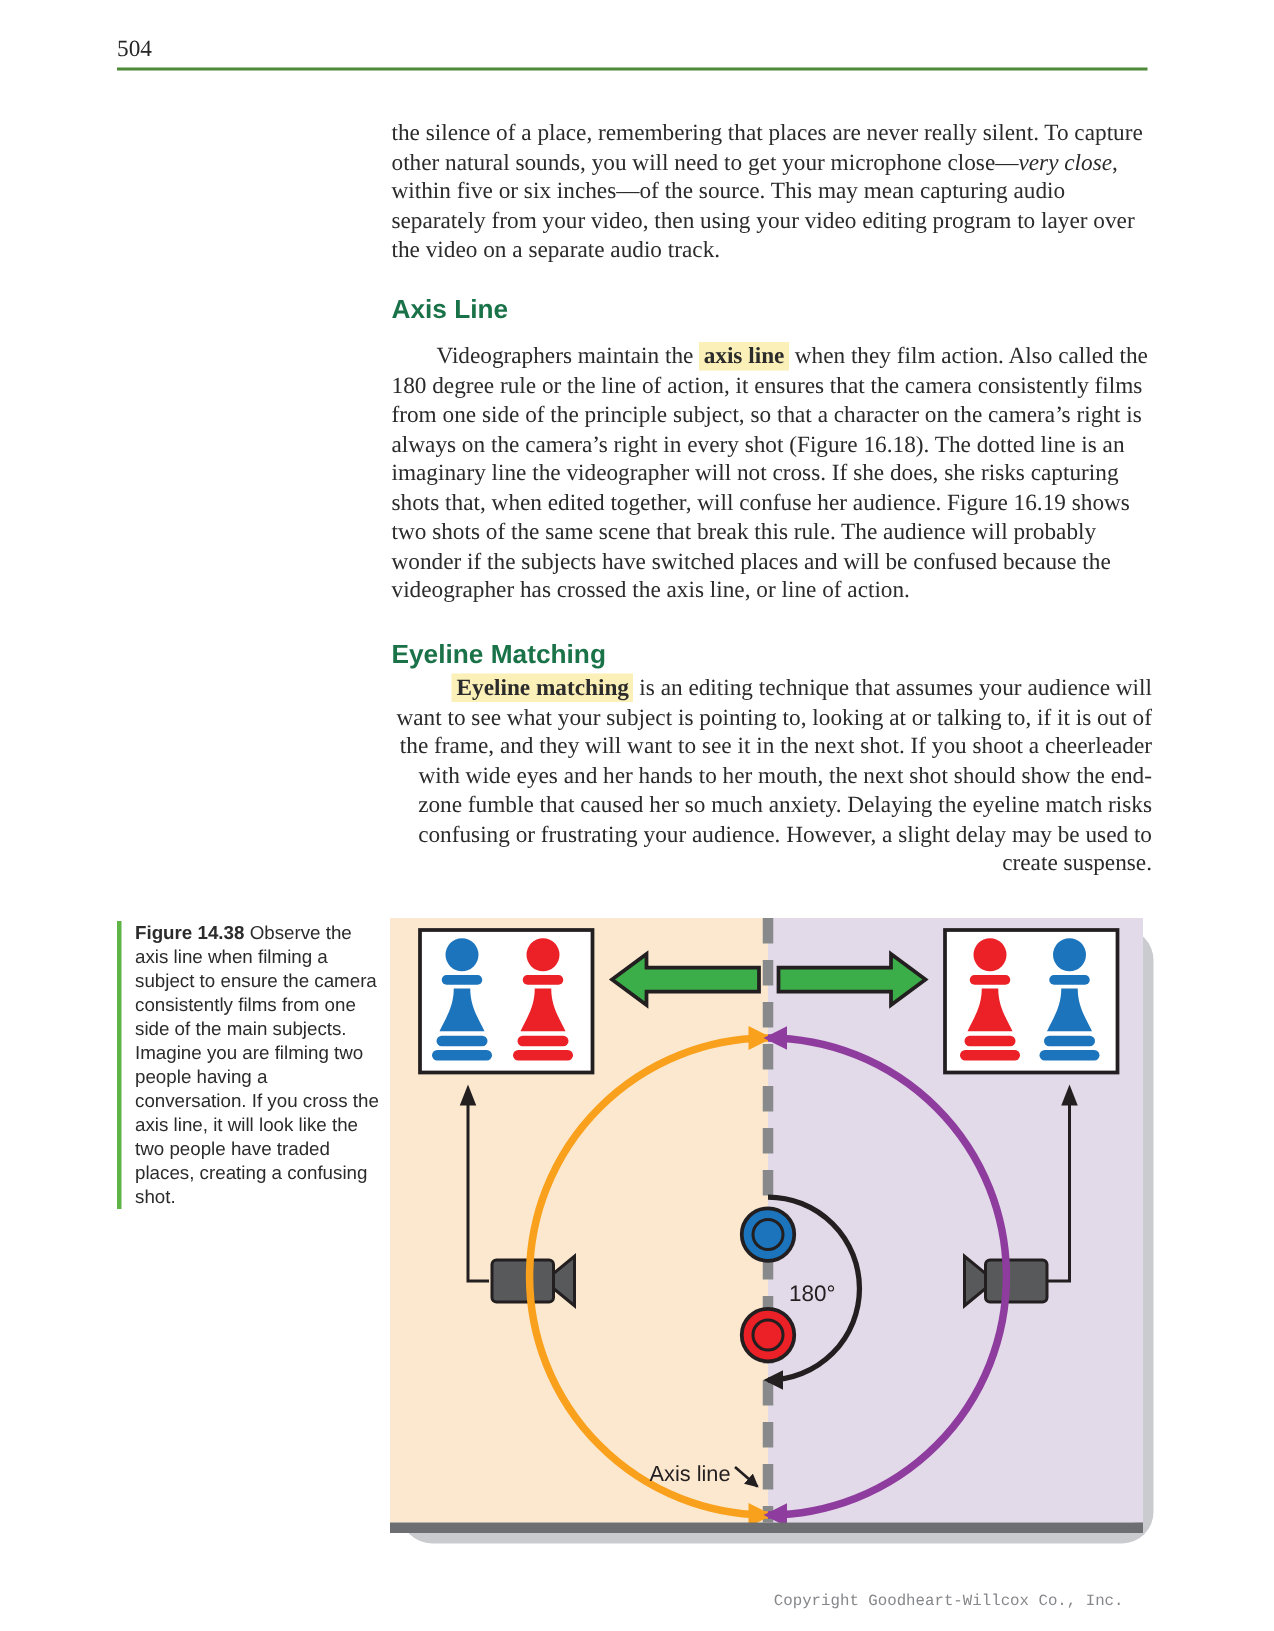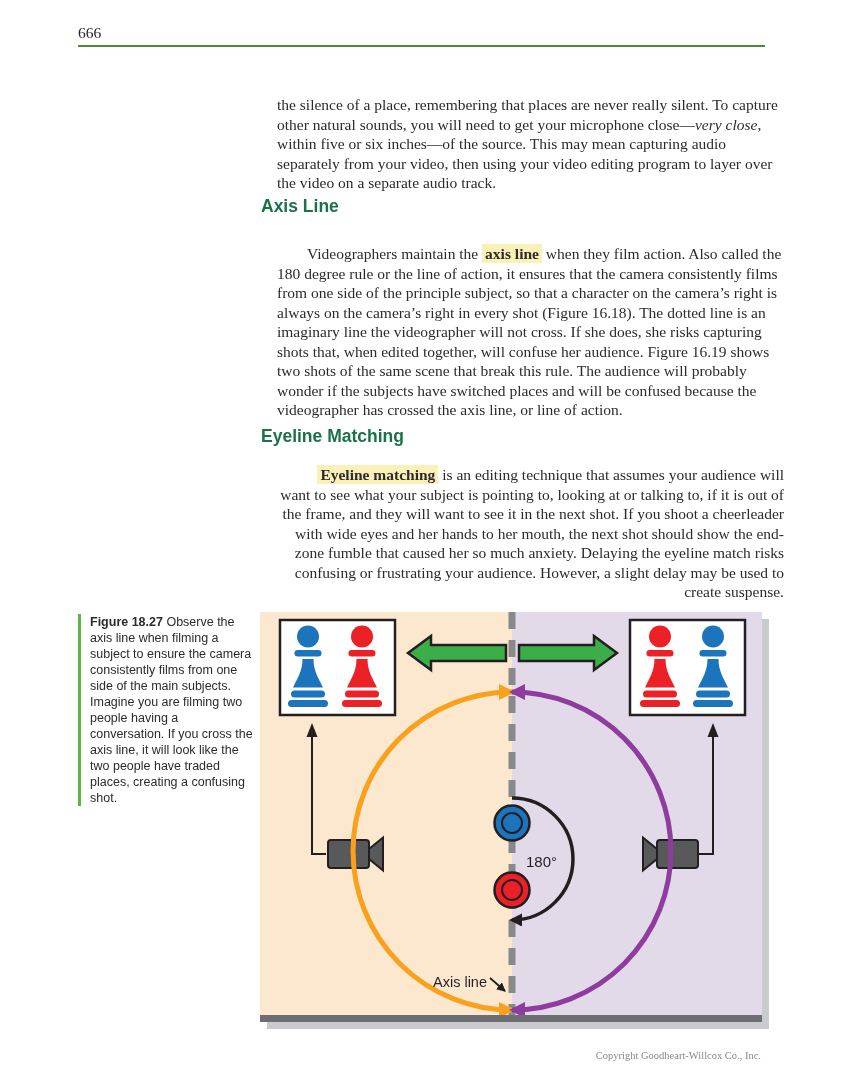--- a/index.html
+++ b/index.html
@@ -6,21 +6,21 @@
   .page{position:relative;width:849px;height:1087px;background:#ffffff;
         font-family:"Liberation Serif",serif;color:#2b2b2b;overflow:hidden;}
 
   
   .running-head{position:absolute;top:24px;left:78px;width:687px;display:flex;
         font-size:15.5px;color:#262626;}
   .running-head .pgnum{width:45px;}
   .head-rule{position:absolute;top:45px;left:78px;width:687px;height:2px;background:#4c8a3a;}
 
   
-  .body-text{position:absolute;left:261px;width:507px;margin:16px;
+  .body-text{position:absolute;left:261px;width:507px;margin:0;
         font-size:15.5px;line-height:19.5px;text-align:left;}
   .indent{text-indent:30px;}
   .p-intro{top:79px;}
   .p-axis{top:228px;font-family:Liberation Serif, serif;}
   .p-eyeline{top:449px;text-align:right;}
   .sec-head{position:absolute;left:261px;margin:0;
         font-family:"Liberation Sans",sans-serif;font-weight:bold;
         font-size:17.5px;color:#1a7249;}
   .h-axis{top:196px;}
   .h-eyeline{top:426px;}
@@ -29,47 +29,47 @@
 
   
   .fig-caption{position:absolute;left:78px;top:614px;width:163px;margin:0;
         border-left:3px solid #5fb446;padding-left:9px;
         font-family:"Liberation Sans",sans-serif;font-size:12.5px;
         line-height:16px;color:#2b2b2b;}
   .fig-caption b{font-weight:bold;}
 
   
   .diagram-wrap{position:absolute;left:260px;top:612px;width:502px;height:410px;
-        box-shadow:7px 7px 0 #c9cbce;}
+        box-shadow:7px 7px 0 #c9cbce;border-radius:21px;}
   .diagram-wrap svg{display:block;}
   .svg-label{font-family:"Liberation Sans",sans-serif;fill:#231f20;}
 
   
-  .copyright{position:absolute;top:1046px;right:84px;margin:4px;
-        font-family:Liberation Serif, serif;font-size:10.5px;color:#85878a;}
+  .copyright{position:absolute;top:1046px;right:84px;margin:16px;
+        font-family:Liberation Mono, monospace;font-size:10.5px;color:#85878a;}
 </style>
 </head>
 <body>
 
 <div class="page">
 
   <div class="running-head">
-    <span class="pgnum">666</span>
+    <span class="pgnum">504</span>
   </div>
   <div class="head-rule"></div>
 
   <p class="body-text p-intro"><span>the silence of a place, remembering that places are never really silent. To capture other natural sounds, you will need to get your microphone close—</span><em>very close</em><span>, within five or six inches—of the source. This may mean capturing audio separately from your video, then using your video editing program to layer over the video on a separate audio track.</span></p>
 
   <h2 class="sec-head h-axis">Axis Line</h2>
   <p class="body-text indent p-axis"><span>Videographers maintain the </span><span class="hl">axis line</span><span> when they film action. Also called the 180 degree rule or the line of action, it ensures that the camera consistently films from one side of the principle subject, so that a character on the camera’s right is always on the camera’s right in every shot (Figure 16.18). The dotted line is an imaginary line the videographer will not cross. If she does, she risks capturing shots that, when edited together, will confuse her audience. Figure 16.19 shows two shots of the same scene that break this rule. The audience will probably wonder if the subjects have switched places and will be confused because the videographer has crossed the axis line, or line of action.</span></p>
 
   <h2 class="sec-head h-eyeline">Eyeline Matching</h2>
   <p class="body-text indent p-eyeline"><span></span><span class="hl">Eyeline matching</span><span> is an editing technique that assumes your audience will want to see what your subject is pointing to, looking at or talking to, if it is out of the frame, and they will want to see it in the next shot. If you shoot a cheerleader with wide eyes and her hands to her mouth, the next shot should show the end-zone fumble that caused her so much anxiety. Delaying the eyeline match risks confusing or frustrating your audience. However, a slight delay may be used to create suspense.</span></p>
 
-  <p class="fig-caption"><b>Figure 18.27</b><span> Observe the axis line when filming a subject to ensure the camera consistently films from one side of the main subjects. Imagine you are filming two people having a conversation. If you cross the axis line, it will look like the two people have traded places, creating a confusing shot.</span></p>
+  <p class="fig-caption"><b>Figure 14.38</b><span> Observe the axis line when filming a subject to ensure the camera consistently films from one side of the main subjects. Imagine you are filming two people having a conversation. If you cross the axis line, it will look like the two people have traded places, creating a confusing shot.</span></p>
 
   <div class="diagram-wrap">
     <svg width="502" height="410" viewBox="0 0 502 410">
       <defs>
         <g id="pawn">
           <circle cx="20" cy="12.5" r="11"></circle>
           <rect x="6.5" y="26" width="27" height="6.5" rx="3.2"></rect>
           <path d="M14.5 35 L25.5 35 C25.5 47 30.5 54 35 63.5 L5 63.5 C9.5 54 14.5 47 14.5 35 Z"></path>
           <rect x="3" y="66.5" width="34" height="7" rx="3.5"></rect>
           <rect x="0" y="76" width="40" height="7" rx="3.5"></rect>

